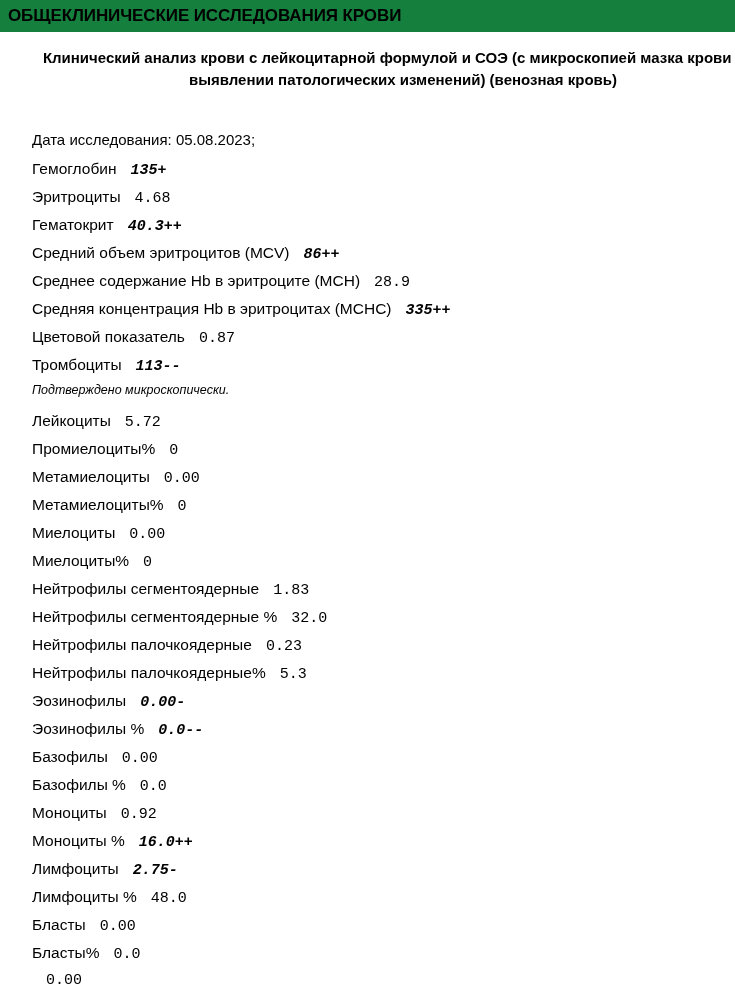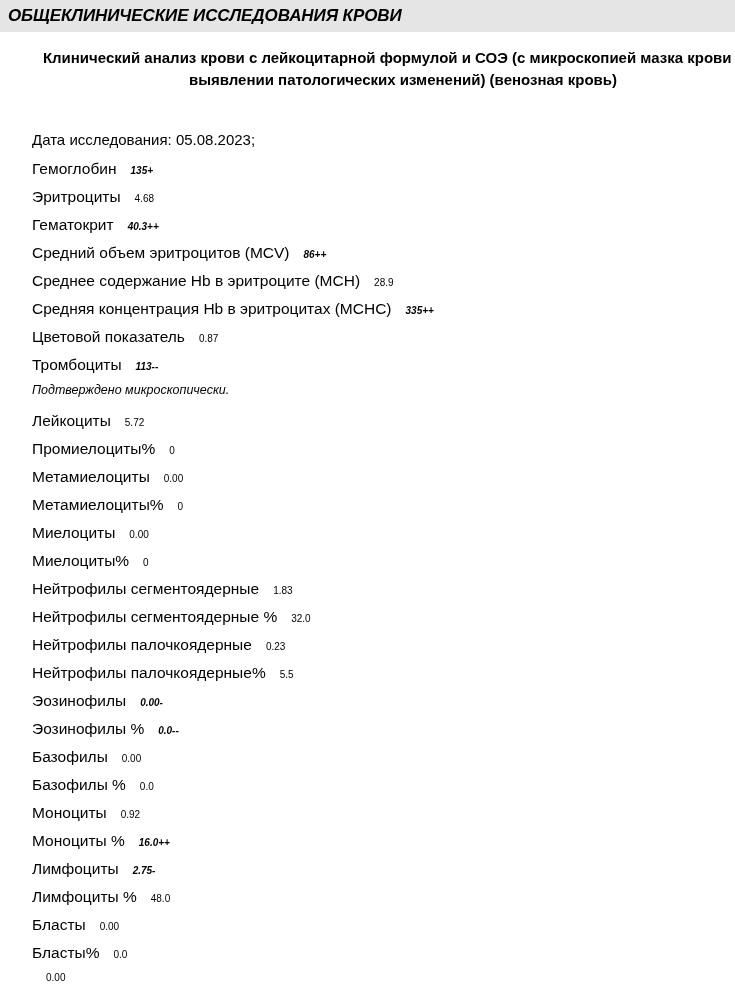--- a/index.html
+++ b/index.html
@@ -19,27 +19,26 @@
 
   .page {
     position: relative;
     width: 735px;
     height: 1000px;
     overflow: hidden;
   }
 
   
   .header-band {
-    background: #e5e5e5;
+    background: #15803d;
     height: 32px;
     display: flex;
     align-items: center;
     padding: 0 8px;
     box-sizing: border-box;
-    font-style: italic;
   }
   .header-title {
     font-size: 17px;
     font-weight: bold;
     letter-spacing: -0.1px;
     white-space: nowrap;
   }
 
   
   .subtitle-wrap {
@@ -74,25 +73,26 @@
     align-items: baseline;
     justify-content: flex-start;
     height: 28px;
   }
   .row-label {
     font-size: 15.5px;
     font-weight: normal;
     white-space: nowrap;
   }
   .row-value {
-    font-size: 10px;
+    font-size: 15px;
     font-weight: normal;
     white-space: nowrap;
     text-align: right;
     padding-left: 14px;
+    font-family: Liberation Mono, monospace;
   }
   .row-value.flagged {
     font-weight: bold;
     font-style: italic;
   }
 
   .note {
     font-size: 12.5px;
     font-style: italic;
     line-height: 16px;
@@ -184,21 +184,21 @@
       <div class="row">
         <span class="row-label">Нейтрофилы сегментоядерные %</span>
         <span class="row-value">32.0</span>
       </div>
       <div class="row">
         <span class="row-label">Нейтрофилы палочкоядерные</span>
         <span class="row-value">0.23</span>
       </div>
       <div class="row">
         <span class="row-label">Нейтрофилы палочкоядерные%</span>
-        <span class="row-value">5.5</span>
+        <span class="row-value">5.3</span>
       </div>
       <div class="row">
         <span class="row-label">Эозинофилы</span>
         <span class="row-value flagged">0.00-</span>
       </div>
       <div class="row">
         <span class="row-label">Эозинофилы %</span>
         <span class="row-value flagged">0.0--</span>
       </div>
       <div class="row">

